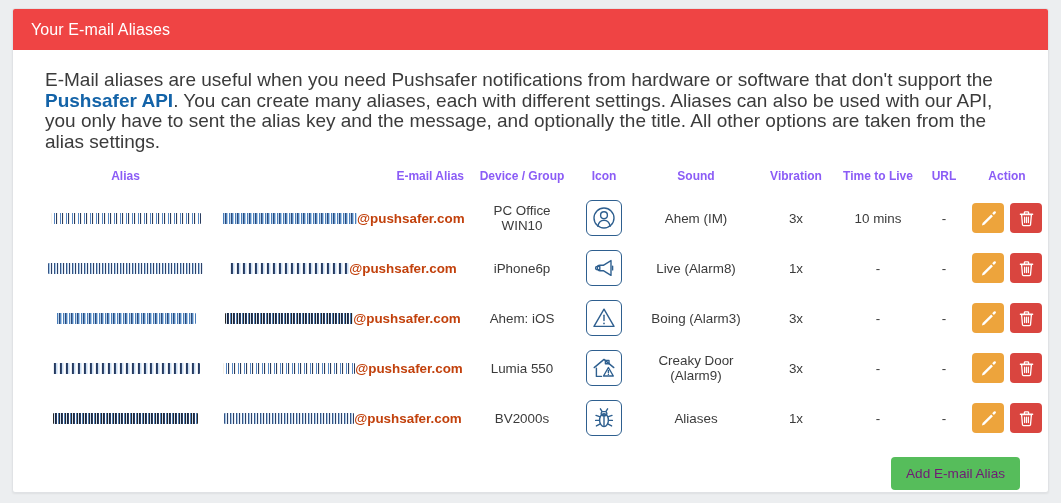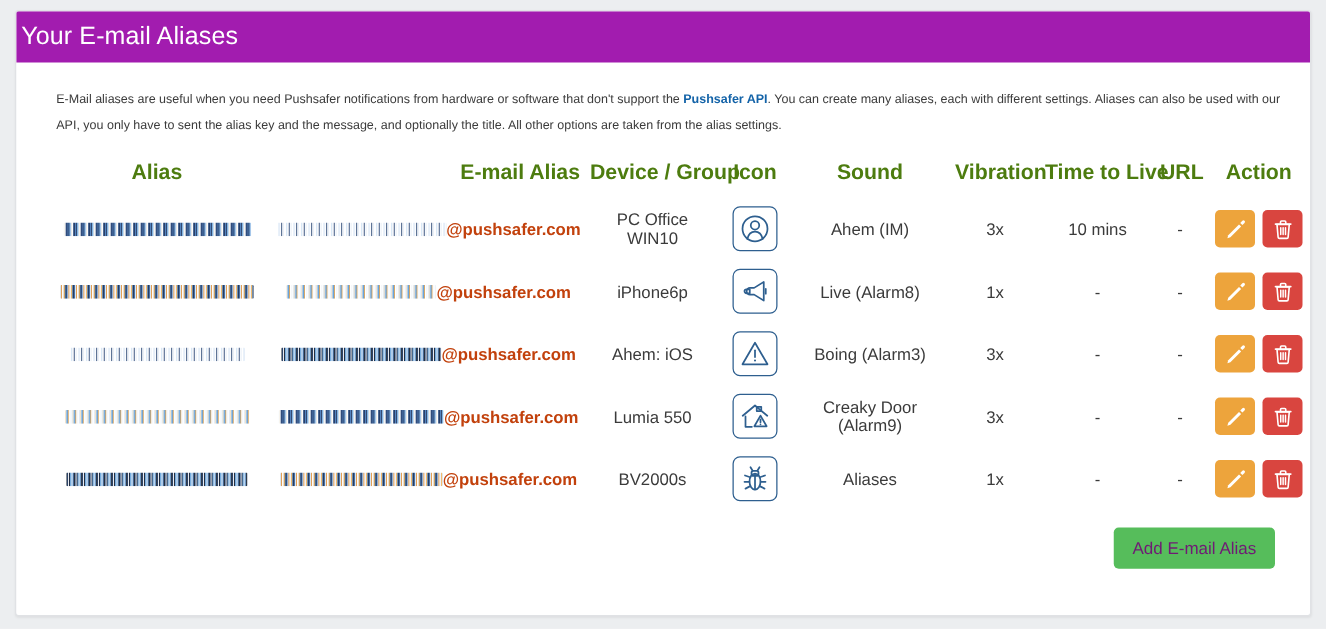--- a/index.html
+++ b/index.html
@@ -17,53 +17,53 @@
   }
   .panel {
     background: #ffffff;
     border: 1px solid #e0e2e5;
     border-radius: 3px;
     box-shadow: 0 1px 2px rgba(0,0,0,0.06);
     height: 100%;
     overflow: hidden;
   }
   .panel-header {
-    background: #a21caf;
+    background: #ef4444;
     color: #ffffff;
     height: 41px;
     line-height: 41px;
-    padding: 0 0 0 4px;
-    font-size: 20px;
+    padding: 0 0 0 18px;
+    font-size: 16px;
     letter-spacing: 0.1px;
   }
   .panel-body {
     padding: 14px 20px 0 20px;
   }
   .intro {
-    font-size: 10px;
+    font-size: 19px;
     line-height: 20.5px;
     color: #3b3b3b;
     margin: 6px 0 14px 12px;
     max-width: 1005px;
   }
   .intro .apilink {
     color: #1363a8;
     font-weight: bold;
     text-decoration: none;
     cursor: pointer;
   }
 
   table.aliases {
     width: 100%;
     border-collapse: collapse;
     table-layout: fixed;
   }
   table.aliases th {
-    color: #4d7c0f;
-    font-size: 17px;
+    color: #8b5cf6;
+    font-size: 12px;
     font-weight: bold;
     padding: 3px 4px 10px 4px;
     vertical-align: middle;
     white-space: nowrap;
   }
   table.aliases td {
     font-size: 13.4px;
     color: #3b3b3b;
     padding: 6px 4px;
     text-align: center;

